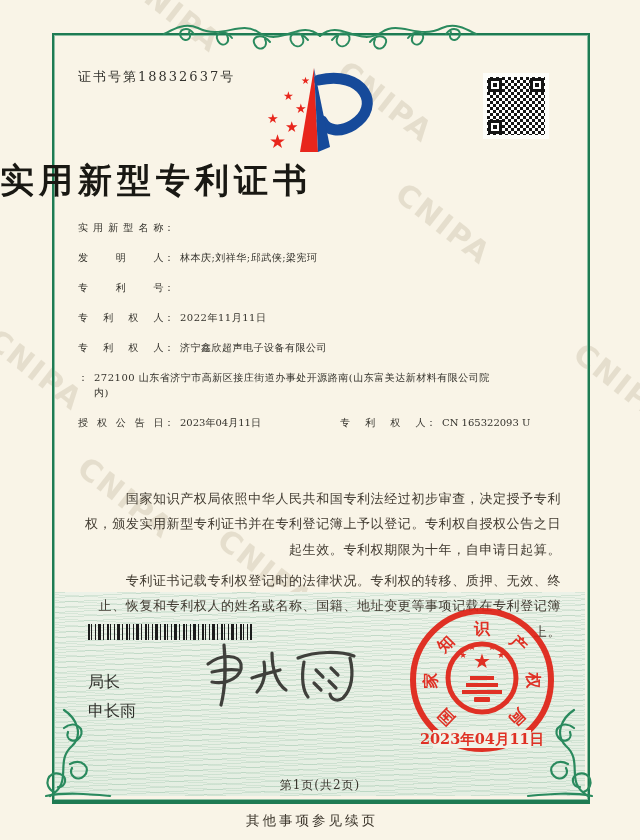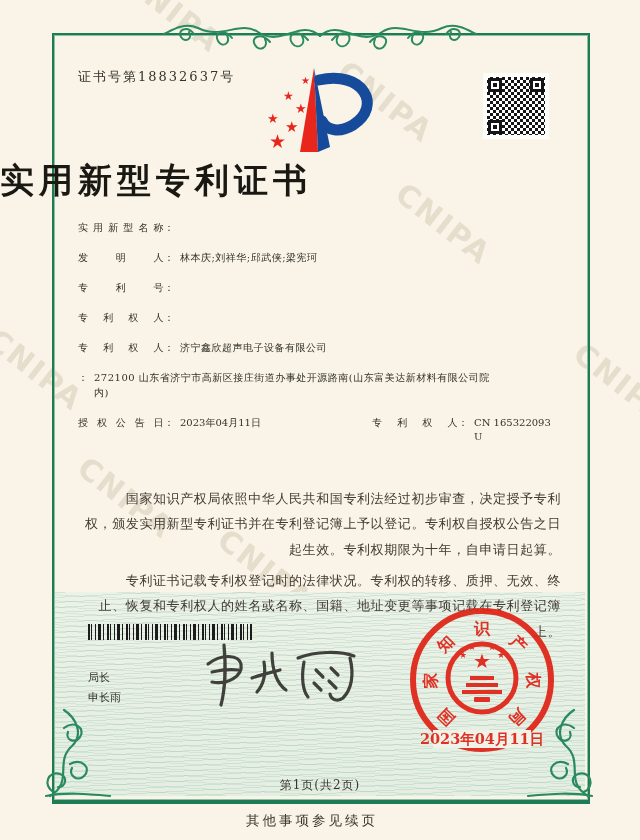--- a/index.html
+++ b/index.html
@@ -36,33 +36,33 @@
   .qr .f-tl{left:1px;top:1px;} .qr .f-tr{right:1px;top:1px;} .qr .f-bl{left:1px;bottom:1px;}
 
   .title{position:absolute;left:0;top:158px;width:640px;text-align:left;font-size:34px;font-weight:bold;letter-spacing:5px;color:#191813;}
 
   
   .fields{position:absolute;left:78px;top:221px;width:482px;font-size:10px;color:#33312b;}
   .frow{display:flex;margin-bottom:15.5px;line-height:1.45;}
   .flabel{display:inline-block;width:86px;text-align:justify;text-align-last:justify;flex:none;letter-spacing:.5px;}
   .fcolon{flex:none;margin-right:6px;}
   .fvalue{flex:1;letter-spacing:.5px;}
-  .grantrow{display:flex;gap:32px;}
+  .grantrow{display:flex;}
   .grantrow .pair{display:flex;}
   .grantrow .pair1{width:262px;flex:none;}
 
   
   .paras{position:absolute;left:83px;top:486px;width:478px;font-size:13px;line-height:1.95;color:#403a30;letter-spacing:.6px;}
   .paras p{margin:0 0 6px 0;text-indent:2em;text-align:right;}
 
   
   .barcode{position:absolute;left:88px;top:624px;width:164px;height:16px;
     background:repeating-linear-gradient(90deg,#1c1c1c 0 2px,transparent 2px 3px,#1c1c1c 3px 4px,transparent 4px 7px,#1c1c1c 7px 8px,transparent 8px 10px,#1c1c1c 10px 13px,transparent 13px 15px,#1c1c1c 15px 16px,transparent 16px 19px);}
 
-  .director{position:absolute;left:88px;top:668px;font-family:"DejaVu Sans","Liberation Sans",sans-serif;font-size:11px;color:#2f2f2a;line-height:1.8;}
+  .director{position:absolute;left:88px;top:668px;font-family:"DejaVu Sans","Liberation Sans",sans-serif;font-size:16px;color:#2f2f2a;line-height:1.8;}
   .signature{position:absolute;left:192px;top:638px;}
 
   .seal{position:absolute;left:406px;top:596px;}
 
   .pageinfo{position:absolute;left:52px;top:777px;width:536px;text-align:center;font-size:12px;color:#3a362e;letter-spacing:1px;}
   .footnote{position:absolute;left:0;top:812px;width:624px;text-align:center;font-size:13.5px;color:#3c362c;letter-spacing:3px;}
 
   .ornament{position:absolute;z-index:4;pointer-events:none;}
   .orn-top{left:160px;top:14px;}
   .orn-bl{left:40px;top:700px;}
@@ -154,20 +154,21 @@
           <span class="fcolon">：</span>
         <span class="fvalue">林本庆;刘祥华;邱武侠;梁宪珂</span>
       </div>
       <div class="frow">
         <span class="flabel">专利号</span>
           <span class="fcolon">：</span>
       </div>
       <div class="frow">
         <span class="flabel">专利权人</span>
           <span class="fcolon">：</span>
+        <span class="fvalue">2022年11月11日</span>
       </div>
       <div class="frow">
         <span class="flabel">专利权人</span>
           <span class="fcolon">：</span>
         <span class="fvalue">济宁鑫欣超声电子设备有限公司</span>
       </div>
       <div class="frow">
           <span class="fcolon">：</span>
         <span class="fvalue" style="max-width:396px">272100 山东省济宁市高新区接庄街道办事处开源路南(山东富美达新材料有限公司院内)</span>
       </div>

